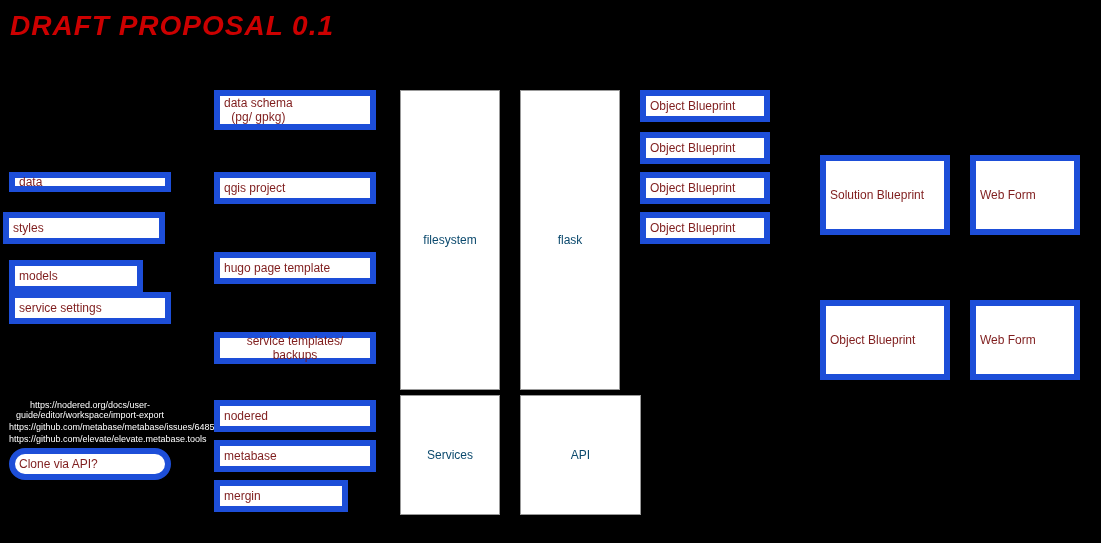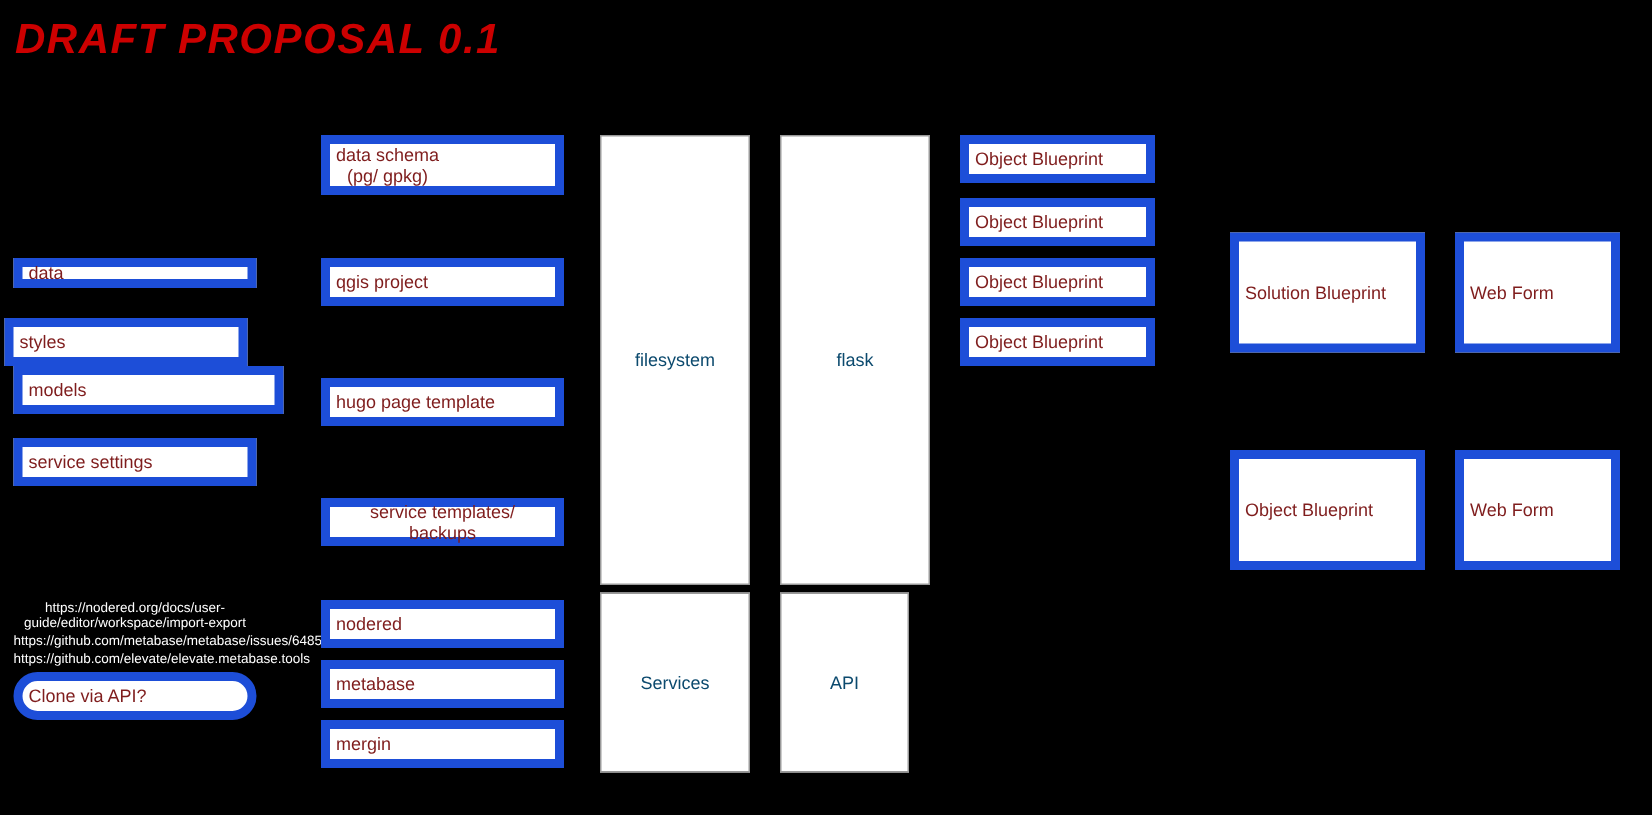--- a/index.html
+++ b/index.html
@@ -60,21 +60,21 @@
 <body>
 
 <div class="title">DRAFT PROPOSAL 0.1</div>
 
 <div class="box" style="left:9px; top:172px; width:162px; height:16px;">
   <span>data</span>
 </div>
 <div class="box" style="left:3px; top:212px; width:162px; height:32px;">
   <span>styles</span>
 </div>
-<div class="box" style="left:9px; top:244px; width:180px; height:32px;">
+<div class="box" style="left:9px; top:260px; width:134px; height:32px;">
   <span>models</span>
 </div>
 <div class="box" style="left:9px; top:292px; width:162px; height:32px;">
   <span>service settings</span>
 </div>
 
 <div class="link-text" style="left:9px; top:400px; width:162px;">
   <span>https://nodered.org/docs/user-guide/editor/workspace/import-export</span>
 </div>
 <div class="link-text" style="left:9px; top:422px; width:162px;">
@@ -100,37 +100,37 @@
 <div class="box" style="left:214px; top:332px; width:162px; height:32px;">
   <span>service templates/ backups</span>
 </div>
 
 <div class="box" style="left:214px; top:400px; width:162px; height:32px;">
   <span>nodered</span>
 </div>
 <div class="box" style="left:214px; top:440px; width:162px; height:32px;">
   <span>metabase</span>
 </div>
-<div class="box" style="left:214px; top:480px; width:162px; height:32px;">
+<div class="box" style="left:214px; top:480px; width:134px; height:32px;">
   <span>mergin</span>
 </div>
 
 <div class="tall-box" style="left:400px; top:90px; width:100px; height:300px;">
   <span>filesystem</span>
 </div>
 
 <div class="tall-box" style="left:400px; top:395px; width:100px; height:120px;">
   <span>Services</span>
 </div>
 
 <div class="tall-box" style="left:520px; top:90px; width:100px; height:300px;">
   <span>flask</span>
 </div>
 
-<div class="tall-box" style="left:520px; top:395px; width:86px; height:120px;">
+<div class="tall-box" style="left:520px; top:395px; width:121px; height:120px;">
   <span>API</span>
 </div>
 
 <div class="box" style="left:640px; top:90px; width:130px; height:32px;">
   <span>Object Blueprint</span>
 </div>
 <div class="box" style="left:640px; top:132px; width:130px; height:32px;">
   <span>Object Blueprint</span>
 </div>
 <div class="box" style="left:640px; top:172px; width:130px; height:32px;">

